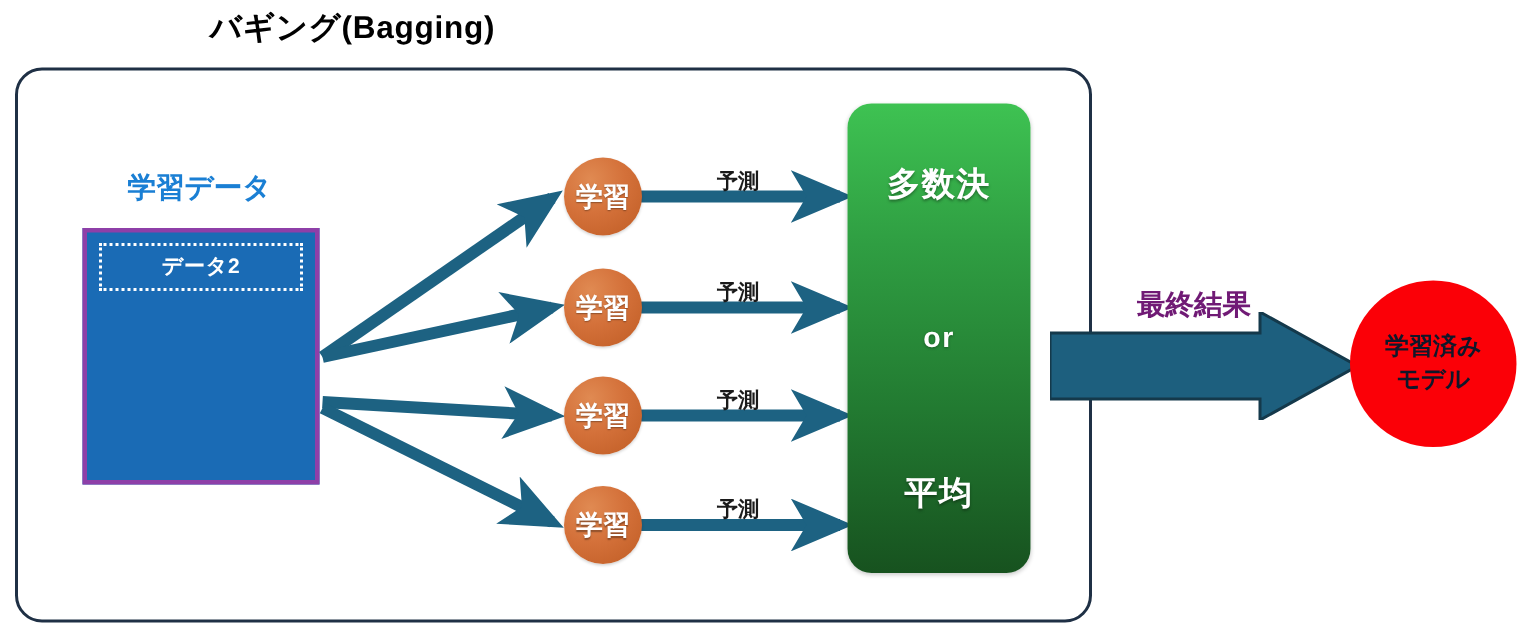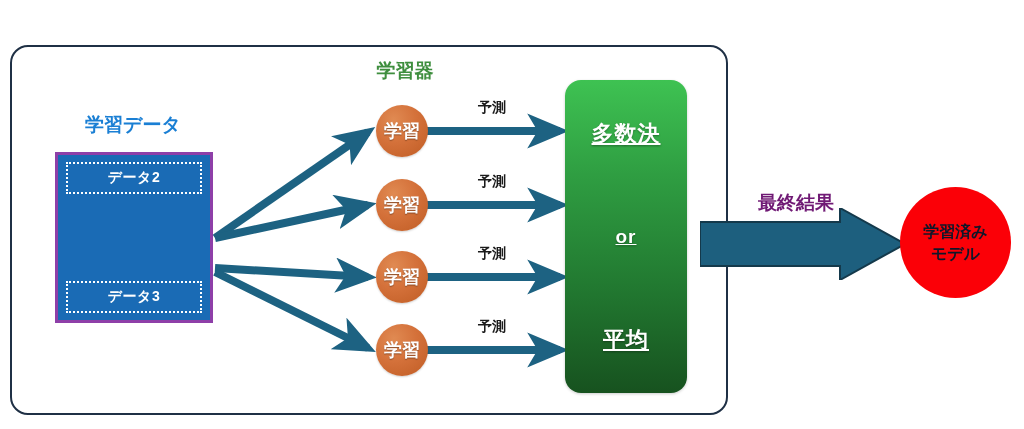--- a/index.html
+++ b/index.html
@@ -99,36 +99,36 @@
   }
 
   
   .predict-label {
     width: 120px;
     text-align: center;
     font-size: 14px;
     font-weight: bold;
     color: #1a1a1a;
     z-index: 4;
+    margin-top: 13px;
   }
 
   
   #aggregation-box {
-    left: 565px; top: 80px;
+    left: 565px; top: 69px;
     width: 122px; height: 313px;
     border-radius: 16px;
     background: linear-gradient(to bottom, #3ec252 0%, #2f9e42 30%, #227a31 65%, #17521f 100%);
     display: flex;
     flex-direction: column;
     align-items: center;
     justify-content: space-around;
     color: #ffffff;
     z-index: 3;
     box-shadow: 0 1px 3px rgba(0,0,0,0.2);
-    text-decoration: underline;
   }
   .agg-line {
     font-size: 22px;
     font-weight: bold;
     text-shadow: 0 1px 2px rgba(0,0,0,0.35);
     letter-spacing: 1px;
   }
   .agg-line.small { font-size: 19px; }
 
   
@@ -168,20 +168,21 @@
     width: 1024px; height: 429px;
     z-index: 2;
     pointer-events: none;
   }
 </style>
 </head>
 <body>
 
 <div id="canvas">
 
+  <div class="abs" id="diagram-title">バギング(Bagging)</div>
 
   <div class="abs" id="outer-frame"></div>
 
   <svg class="abs" id="arrow-layer" viewBox="0 0 1024 429">
     <defs>
       <marker id="ah" markerWidth="5.2" markerHeight="4.4" refX="4.1" refY="2.2" orient="auto">
         <path d="M0,0 L5.2,2.2 L0,4.4 L1.3,2.2 Z" fill="#1d6282"></path>
       </marker>
     </defs>
 
@@ -196,24 +197,22 @@
       <line x1="425" y1="131" x2="560" y2="131" stroke="#1d6282" stroke-width="8" marker-end="url(#ah)"></line>
       <line x1="425" y1="205" x2="560" y2="205" stroke="#1d6282" stroke-width="8" marker-end="url(#ah)"></line>
       <line x1="425" y1="277" x2="560" y2="277" stroke="#1d6282" stroke-width="8" marker-end="url(#ah)"></line>
       <line x1="425" y1="350" x2="560" y2="350" stroke="#1d6282" stroke-width="8" marker-end="url(#ah)"></line>
     </g>
   </svg>
 
   <div class="abs" id="training-data-label">学習データ</div>
   <div class="abs" id="training-data-box">
     <div class="data-item">データ2</div>
-    <div class="data-item">データ3</div>
   </div>
 
-  <div class="abs" id="learner-label">学習器</div>
 
   <div class="abs learner-circle" style="left:376px; top:105px;">学習</div>
   <div class="abs learner-circle" style="left:376px; top:179px;">学習</div>
   <div class="abs learner-circle" style="left:376px; top:251px;">学習</div>
   <div class="abs learner-circle" style="left:376px; top:324px;">学習</div>
 
   <div class="abs predict-label" style="left:432px; top:99px;">予測</div>
   <div class="abs predict-label" style="left:432px; top:173px;">予測</div>
   <div class="abs predict-label" style="left:432px; top:245px;">予測</div>
   <div class="abs predict-label" style="left:432px; top:318px;">予測</div>

